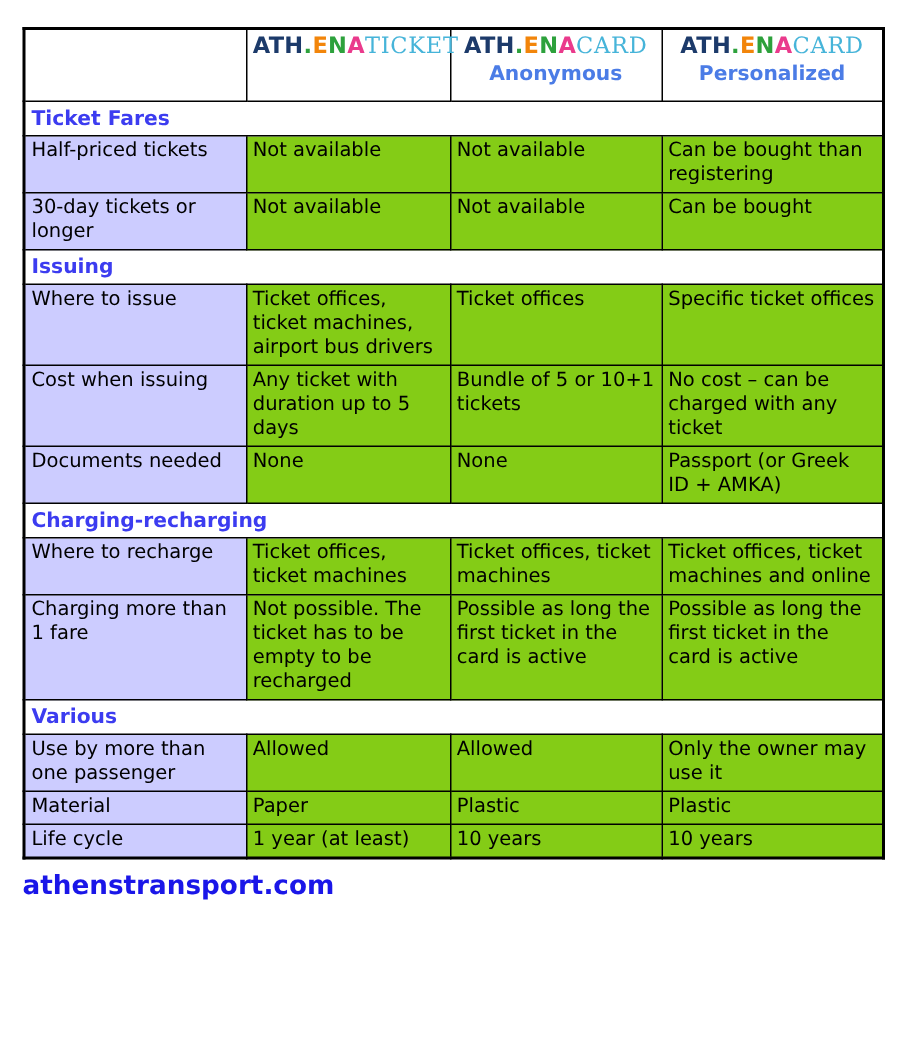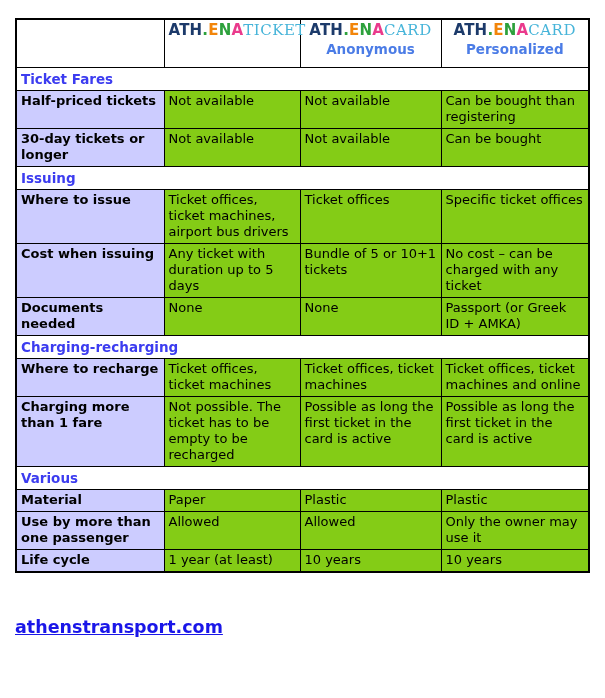--- a/index.html
+++ b/index.html
@@ -62,31 +62,29 @@
   tr.section-row td {
     text-align: left;
     font-weight: bold;
     font-size: 13.5px;
     color: var(--section-blue);
     padding: 3px 4px;
     background: #ffffff;
   }
   td.label-cell {
     background: var(--label-bg);
-    font-weight: bold;
   }
   td.data-cell {
     background: #84cc16;
   }
   .footer {
-    margin-top: 44px;
+    margin-top: 8px;
     font-weight: bold;
     font-size: 17.5px;
     color: var(--footer-blue);
-    text-decoration: underline;
   }
 </style>
 </head>
 <body>
 
 <div class="page">
   <table class="compare">
     <colgroup>
       <col style="width:148px">
       <col style="width:136px">
@@ -163,30 +161,30 @@
         <tr>
           <td class="label-cell">Charging more than 1 fare</td>
           <td class="data-cell">Not possible. The ticket has to be empty to be recharged</td>
           <td class="data-cell">Possible as long the first ticket in the card is active</td>
           <td class="data-cell">Possible as long the first ticket in the card is active</td>
         </tr>
         <tr class="section-row">
           <td colspan="4">Various</td>
         </tr>
         <tr>
+          <td class="label-cell">Use by more than one passenger</td>
+          <td class="data-cell">Allowed</td>
+          <td class="data-cell">Allowed</td>
+          <td class="data-cell">Only the owner may use it</td>
+        </tr>
+        <tr>
           <td class="label-cell">Material</td>
           <td class="data-cell">Paper</td>
           <td class="data-cell">Plastic</td>
           <td class="data-cell">Plastic</td>
-        </tr>
-        <tr>
-          <td class="label-cell">Use by more than one passenger</td>
-          <td class="data-cell">Allowed</td>
-          <td class="data-cell">Allowed</td>
-          <td class="data-cell">Only the owner may use it</td>
         </tr>
         <tr>
           <td class="label-cell">Life cycle</td>
           <td class="data-cell">1 year (at least)</td>
           <td class="data-cell">10 years</td>
           <td class="data-cell">10 years</td>
         </tr>
       </tbody>
   </table>
 

